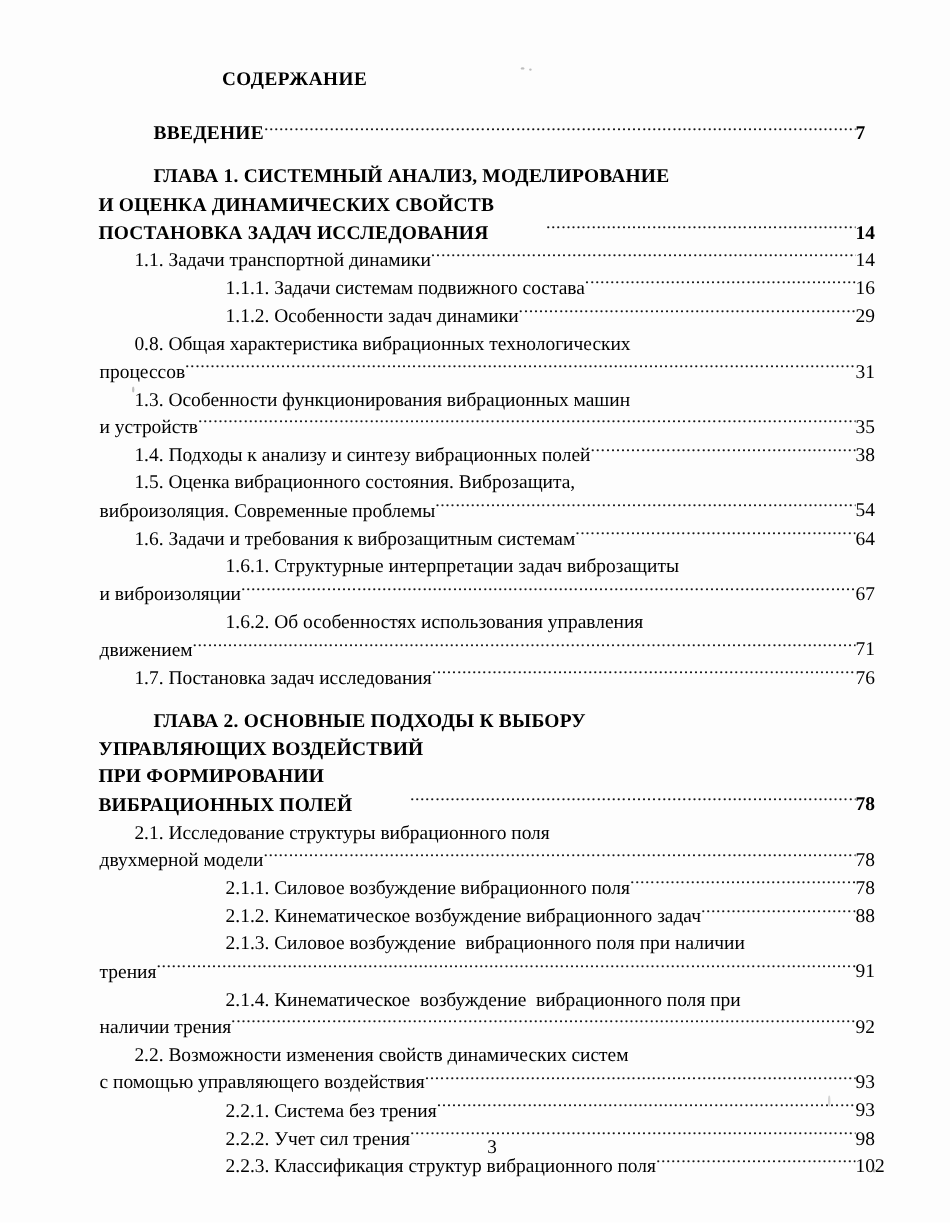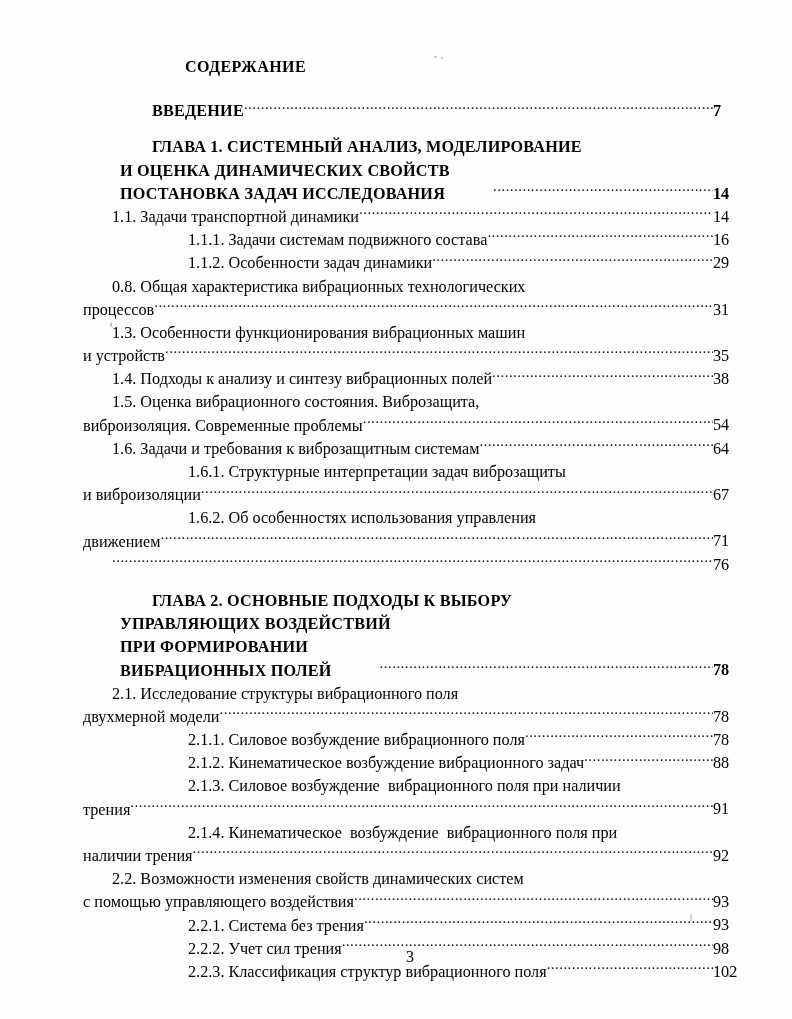--- a/index.html
+++ b/index.html
@@ -88,22 +88,22 @@
   .pageno {
     position: absolute;
     right: 0;
     top: 0;
     width: 79px;
     text-align: left;
     font-size: 16.2px;
   }
 
   
-  .lvl-0 .row { padding-left: 128px; margin-left: 24px; }   
-  .lvl-c .row { padding-left: 120px; gap: 48px; }   
+  .lvl-0 .row { padding-left: 128px; }   
+  .lvl-c .row { padding-left: 82px; gap: 48px; }   
   .lvl-1 .row { padding-left: 112px; }   
   .lvl-2 .row { padding-left: 188px; }   
   .lvl-w .row { padding-left: 83px; }   
 
   
   .bold   .label, .bold   .pageno { font-weight: bold; }
   .semi   .label, .semi   .pageno { font-weight: normal; }
   .caps   .label { letter-spacing: 0.2px; }
 
   
@@ -261,20 +261,21 @@
       </div>
       <div class="entry lvl-w">
         <div class="row">
           <span class="label">движением</span>
           <span class="leader"></span>
         </div>
         <span class="pageno">71</span>
       </div>
       <div class="entry lvl-1">
         <div class="row">
+          <span class="label">1.7. Постановка задач исследования</span>
           <span class="leader"></span>
         </div>
         <span class="pageno">76</span>
       </div>
       <div class="entry lvl-0 gap-before bold caps no-leader">
         <div class="row">
           <span class="label">ГЛАВА 2. ОСНОВНЫЕ ПОДХОДЫ К ВЫБОРУ</span>
           <span class="leader"></span>
         </div>
         <span class="pageno"></span>

